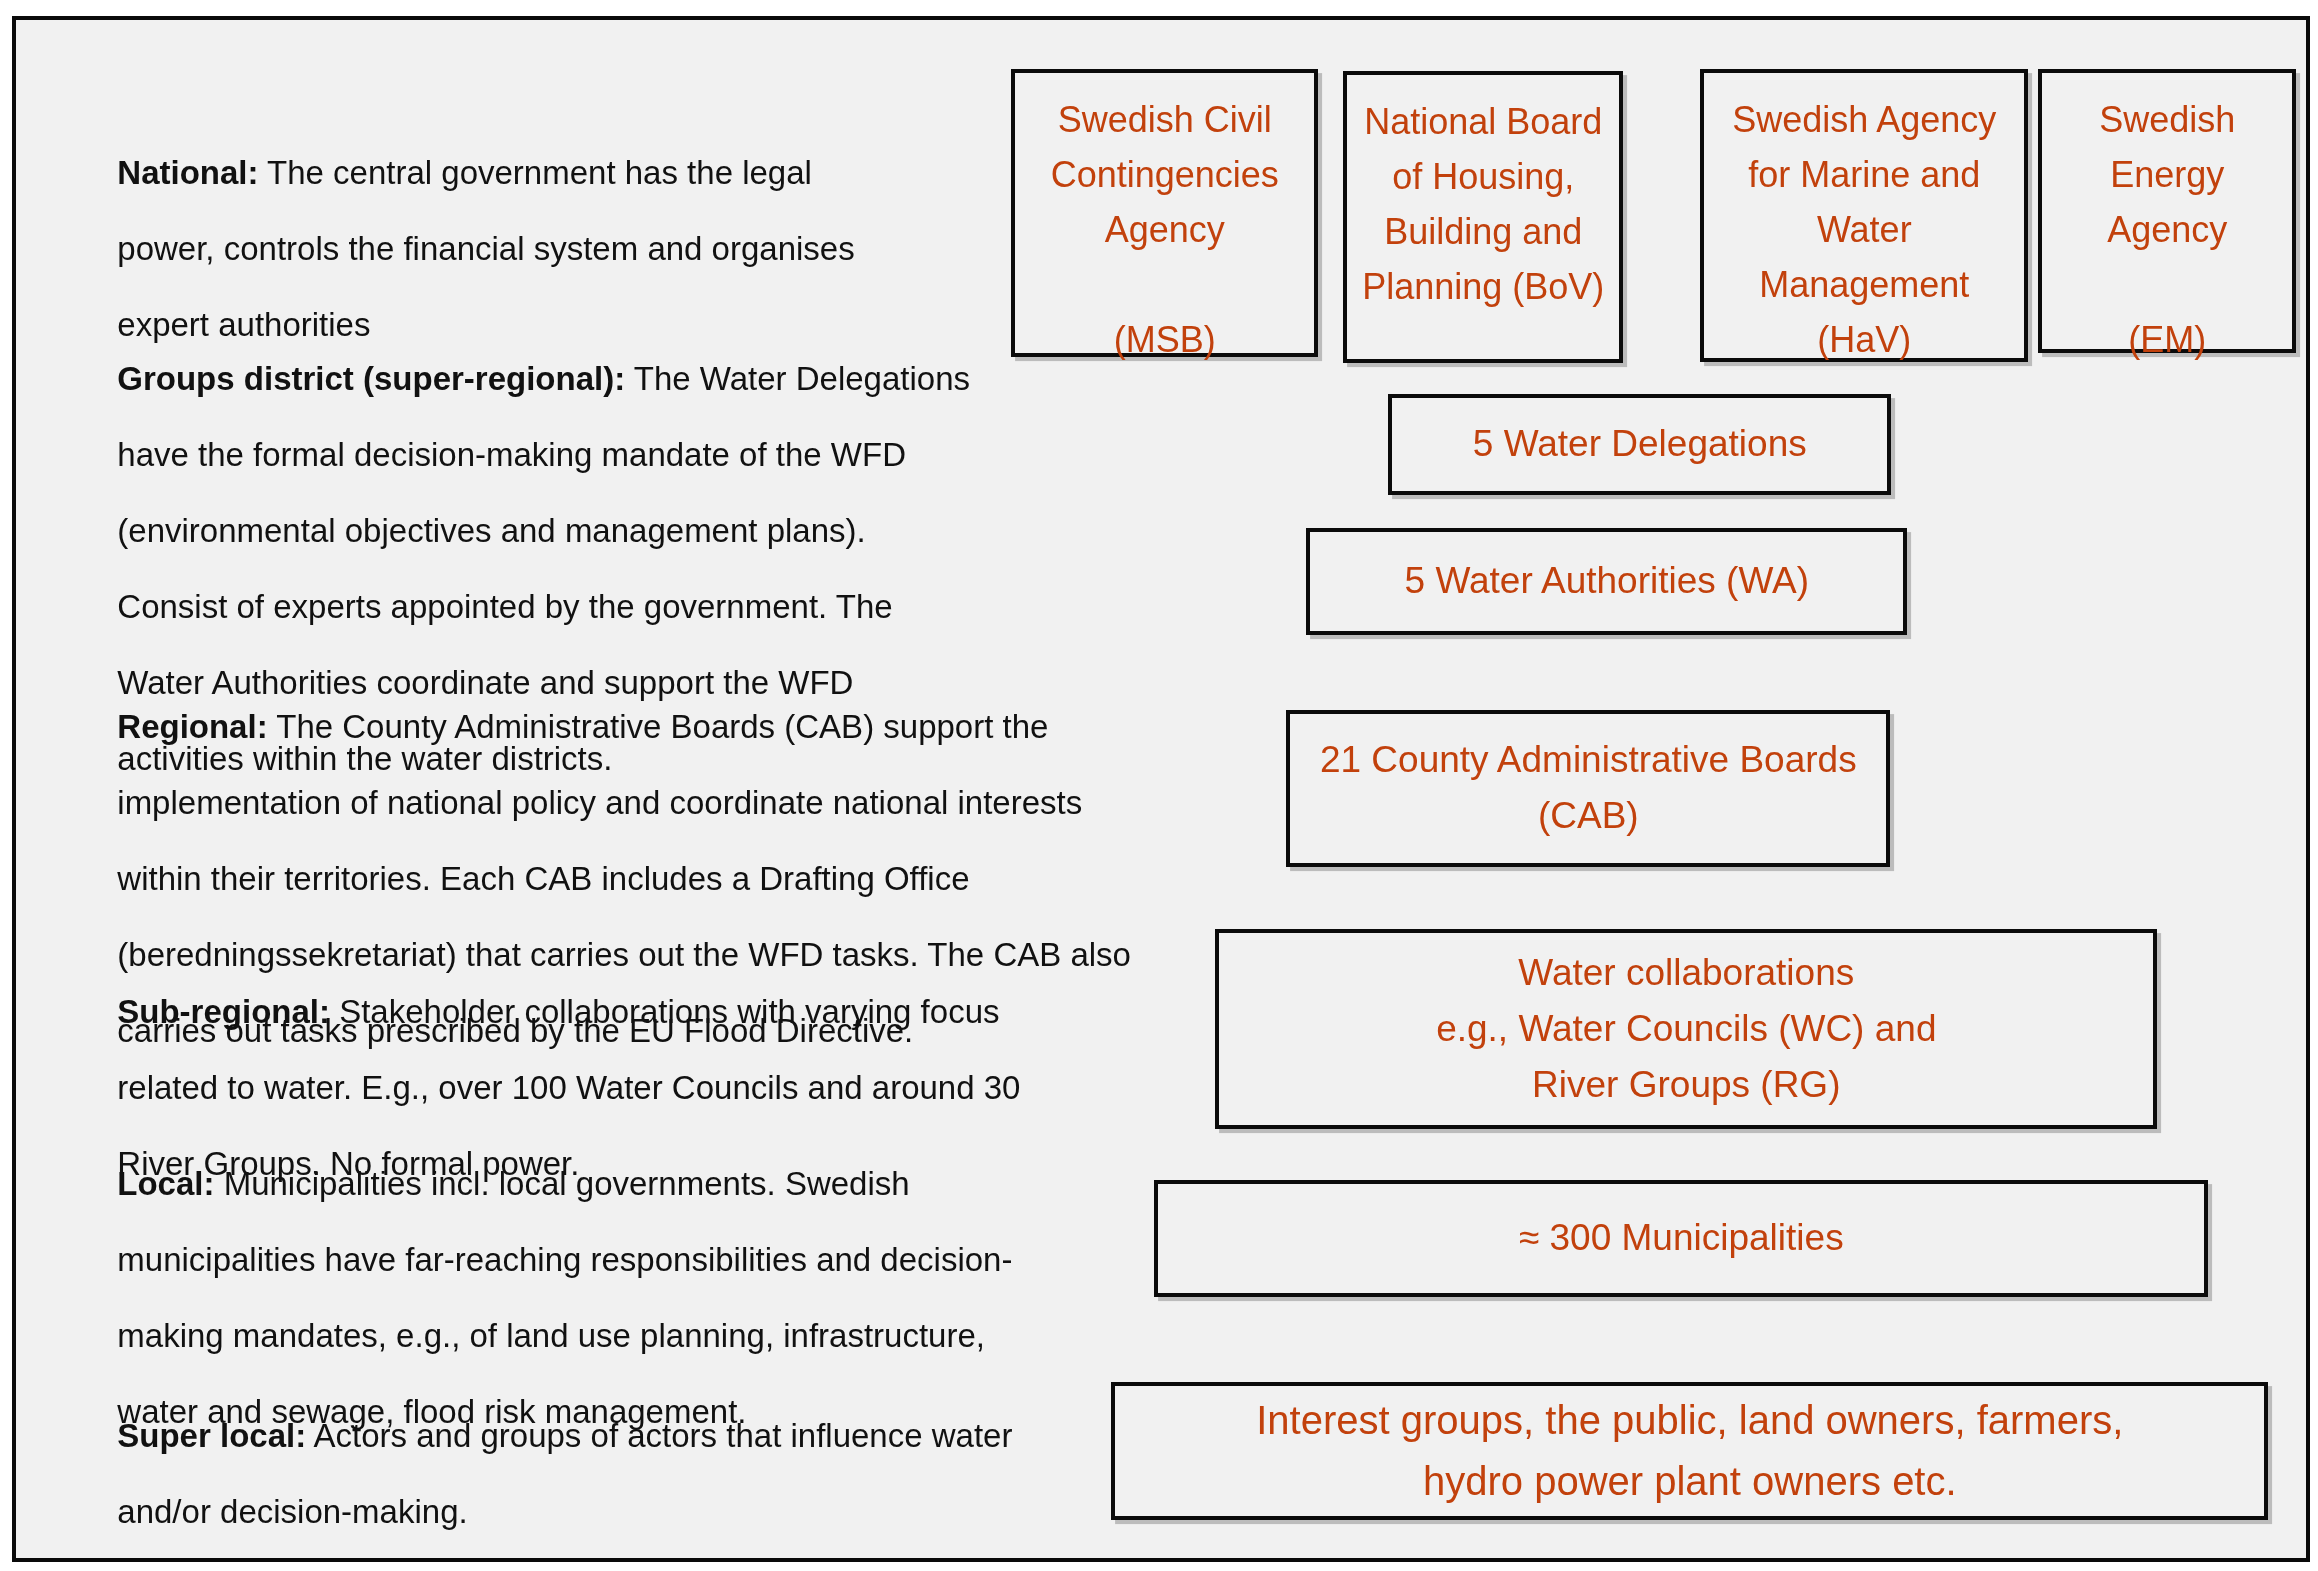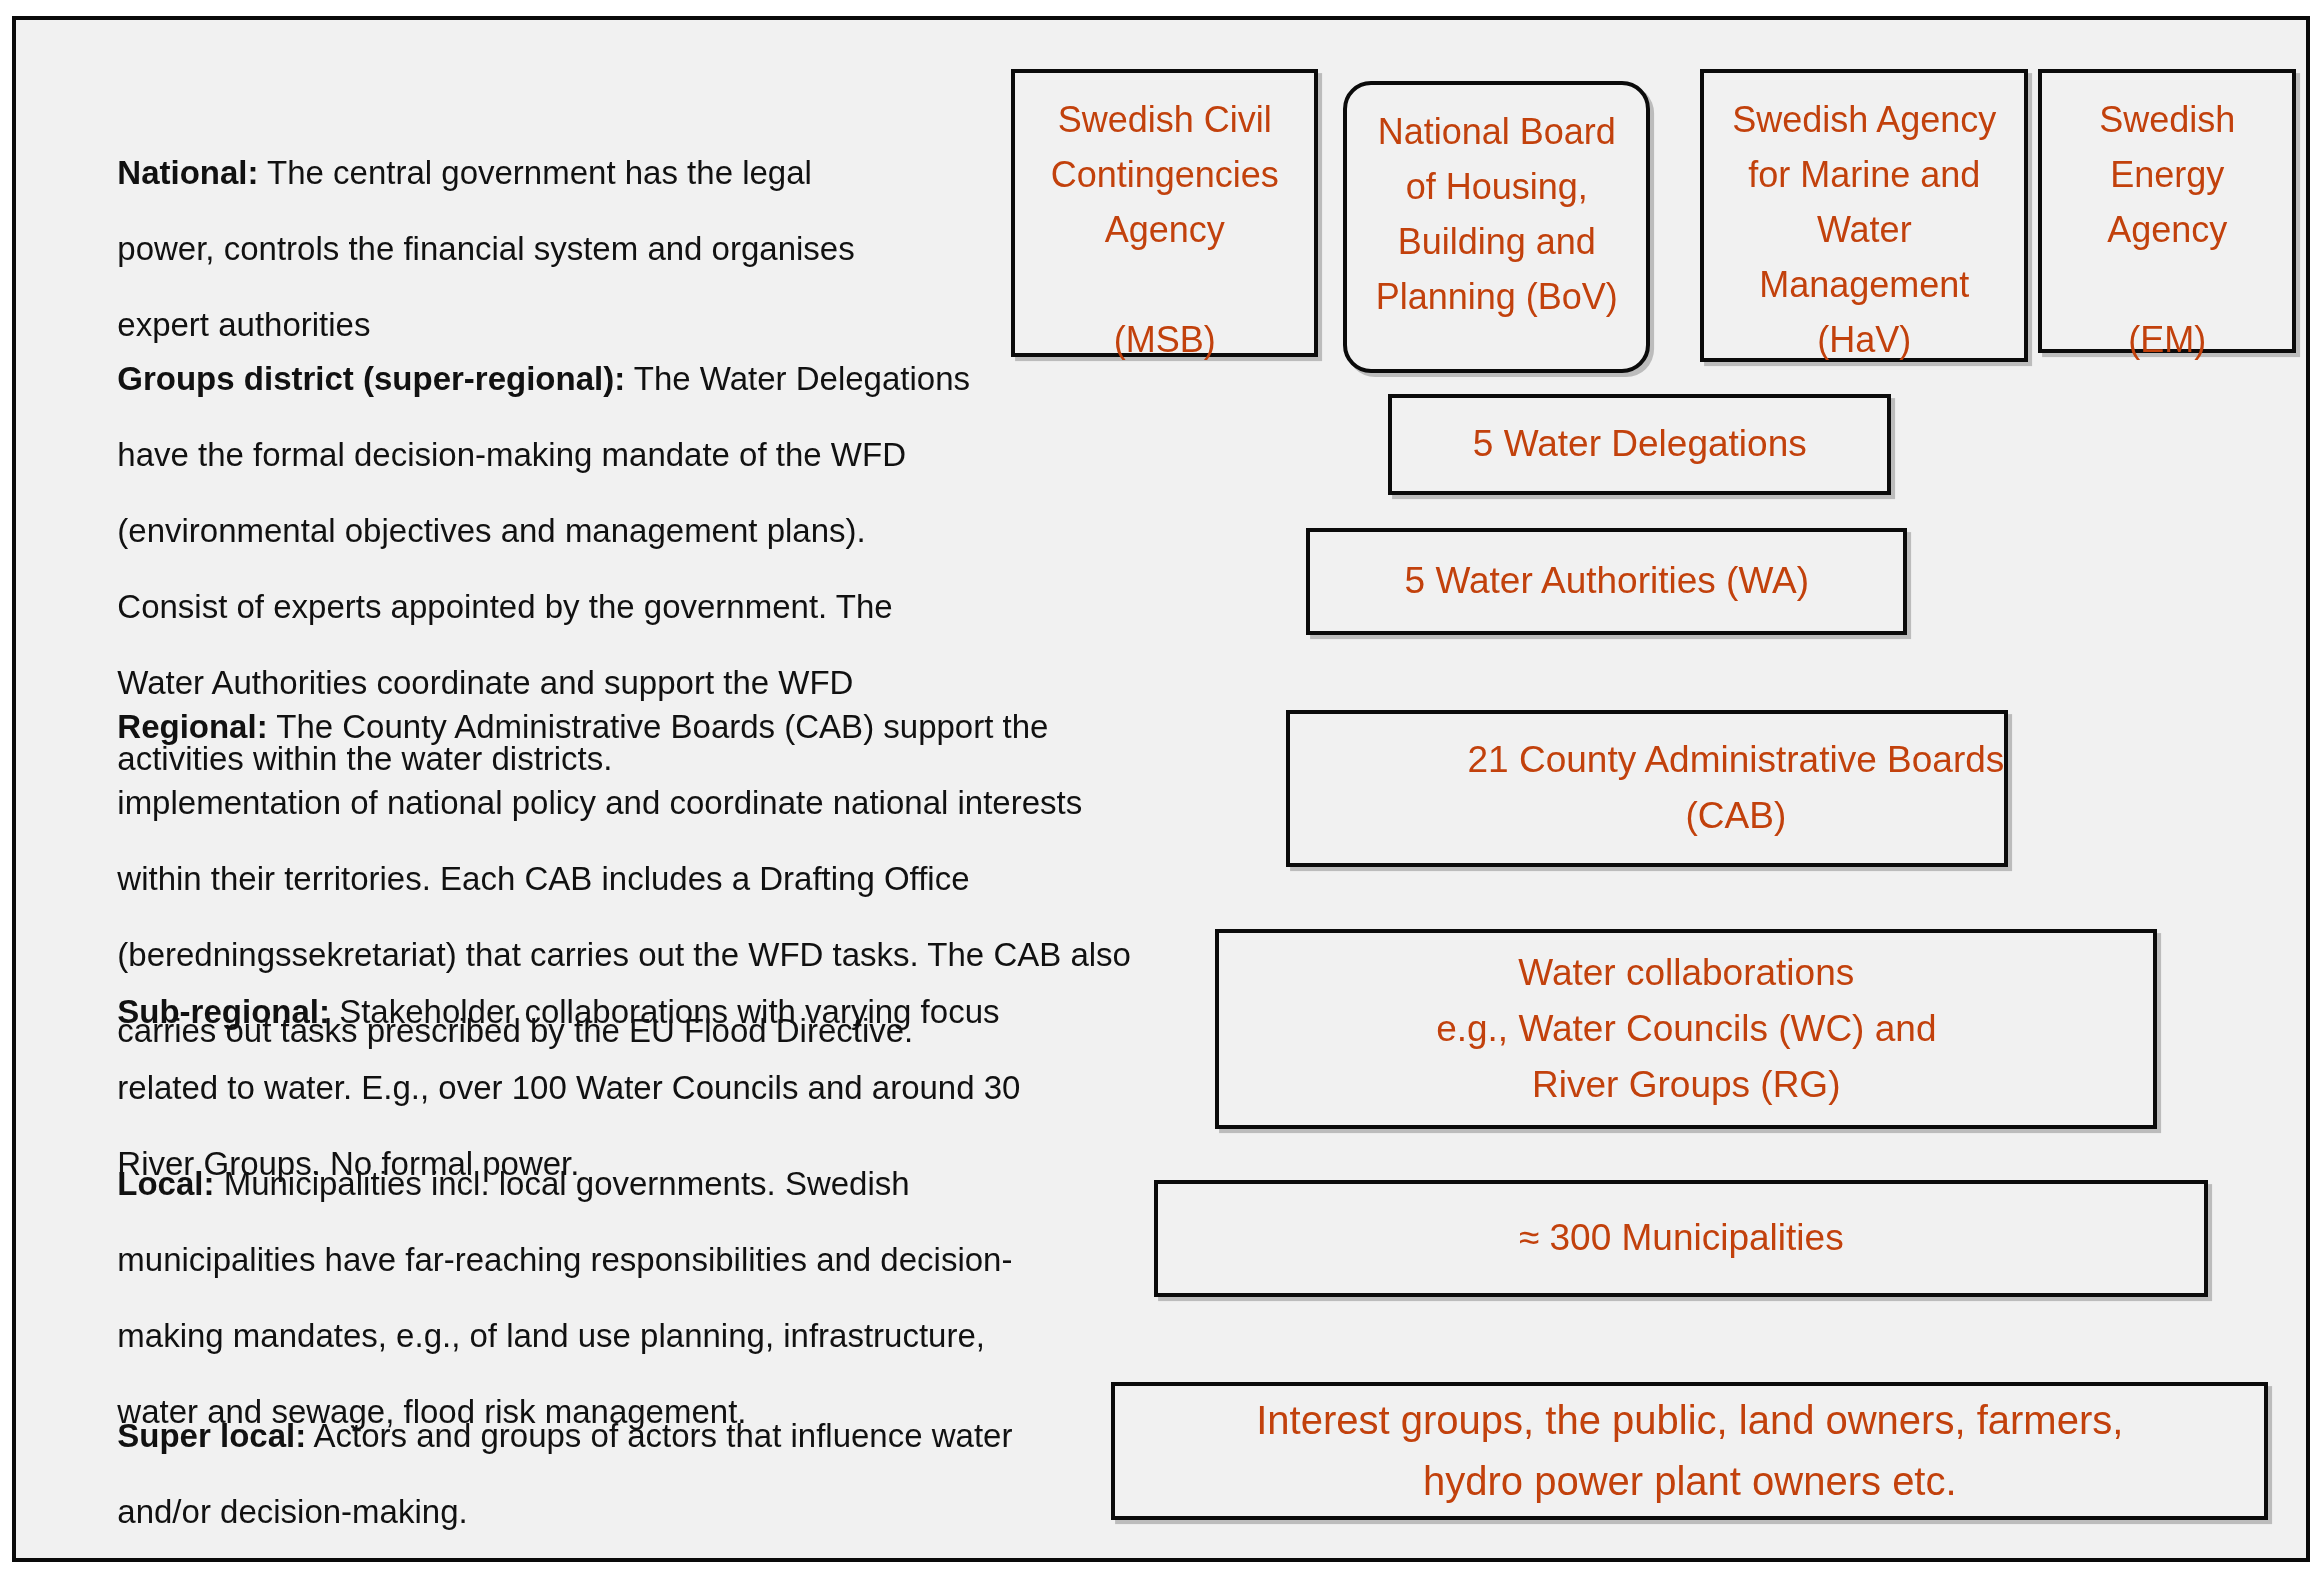--- a/index.html
+++ b/index.html
@@ -55,34 +55,34 @@
     color: #c2410c;
   }
   .box .blines { white-space: pre-line; display: block; }
   
   .agency {
     font-size: 36px;
     line-height: 55px;
     padding-top: 19.7px;
   }
   .b-msb { left: 995px; top: 49px; width: 307px; height: 288px; }
-  .b-bov { left: 1327px; top: 61px; width: 307px; height: 292px; border-radius: 28px; }
+  .b-bov { left: 1327px; top: 51px; width: 280px; height: 292px; }
   .b-hav { left: 1684px; top: 49px; width: 328px; height: 293px; }
   .b-em  { left: 2022px; top: 49px; width: 258px; height: 284px; }
   
   .hier {
     display: flex;
     align-items: center;
     justify-content: center;
     font-size: 37px;
     line-height: 56px;
   }
   .b-delegations     { left: 1372px; top: 374px;  width: 503px;  height: 101px; }
   .b-authorities     { left: 1290px; top: 508px;  width: 601px;  height: 107px; }
-  .b-cab             { left: 1270px; top: 690px;  width: 722px;  height: 157px; justify-content: flex-end; }
+  .b-cab             { left: 1270px; top: 690px;  width: 604px;  height: 157px; }
   .b-collaborations  { left: 1199px; top: 909px; width: 942px; height: 200px; }
   .b-municipalities  { left: 1138px; top: 1160px; width: 1054px; height: 117px; }
   .b-interest        { left: 1095px; top: 1362px; width: 1157px; height: 138px;
                        font-size: 40px; line-height: 61px; }
 </style>
 </head>
 <body>
 
 <div class="canvas">
   <div class="frame">

